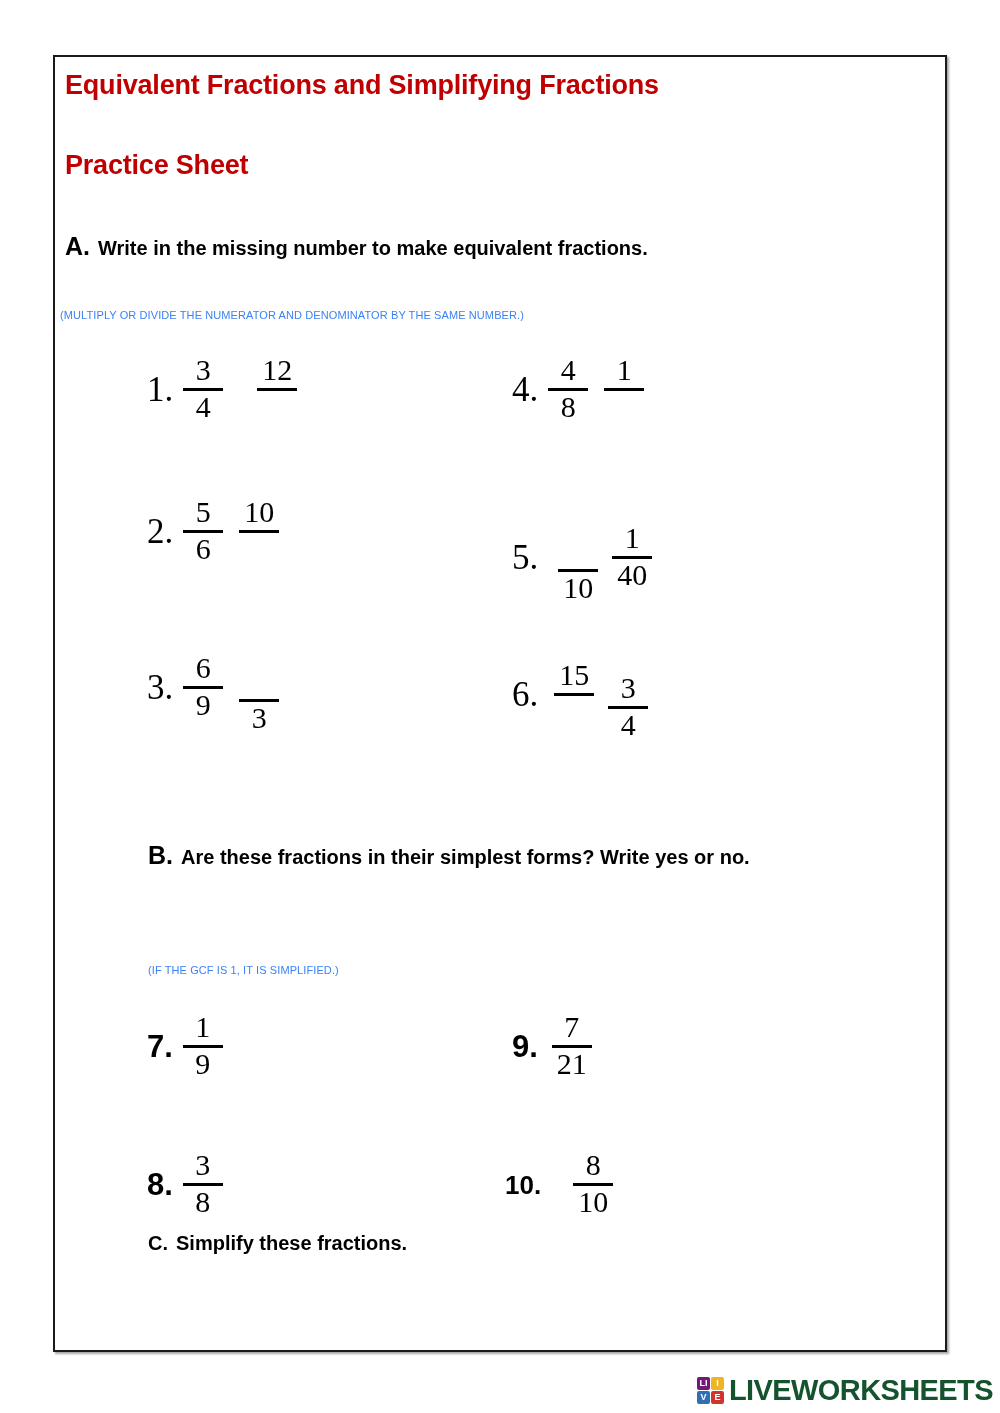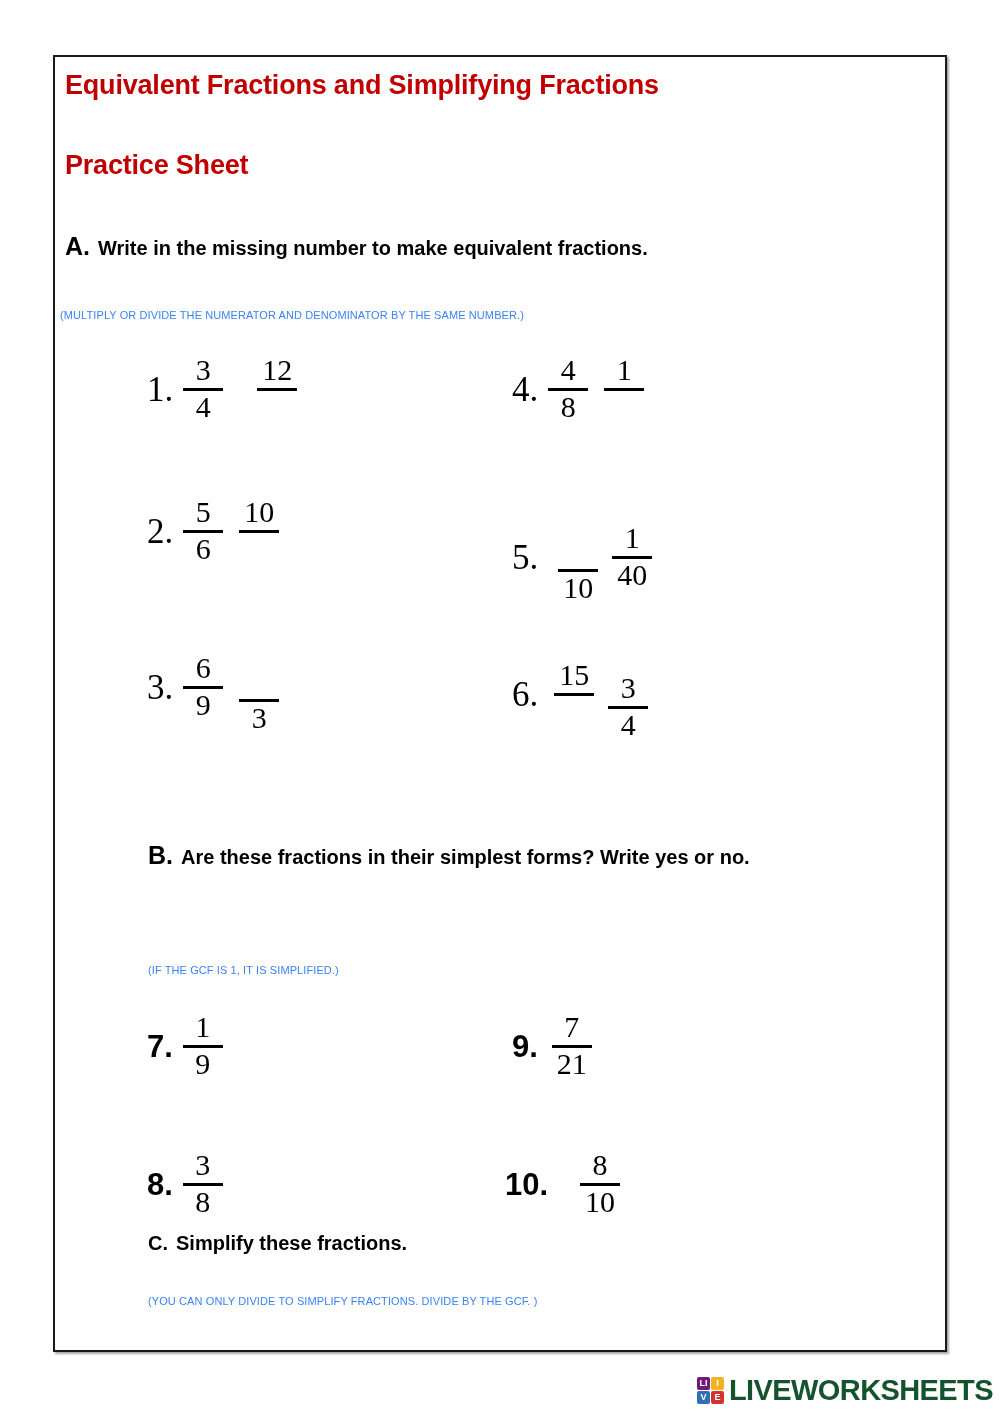--- a/index.html
+++ b/index.html
@@ -285,32 +285,31 @@
     <div class="problem" style="left:457px; top:955px;">
       <span class="prob-num bold">9.</span>
       <span class="frac" style="margin-left:4px;">
         <span class="num">7</span>
         <span class="bar"></span>
         <span class="den">21</span>
       </span>
     </div>
 
     <div class="problem" style="left:450px; top:1093px;">
-      <span class="prob-num bold" style="font-size:31px;">10.</span>
+      <span class="prob-num bold" style="font-size:26px;">10.</span>
       <span class="frac" style="margin-left:22px;">
         <span class="num">8</span>
         <span class="bar"></span>
         <span class="den">10</span>
       </span>
     </div>
 
     <div class="section-head" id="head-c">
       <span class="section-letter" style="font-size:20px;">C.</span><span class="section-text">Simplify these fractions.</span>
     </div>
-    <div class="note" id="note-c">(YOU CAN ONLY DIVIDE TO SIMPLIFY FRACTIONS. DIVIDE BY THE GCF. )</div>
 
   </div>
 </div>
 
 <div id="lw-logo">
   <span id="lw-mark">
     <span style="background:#701a75;">LI</span>
     <span style="background:#f0b323;">I</span>
     <span style="background:#2f6fb5;">V</span>
     <span style="background:#d1342f;">E</span>

